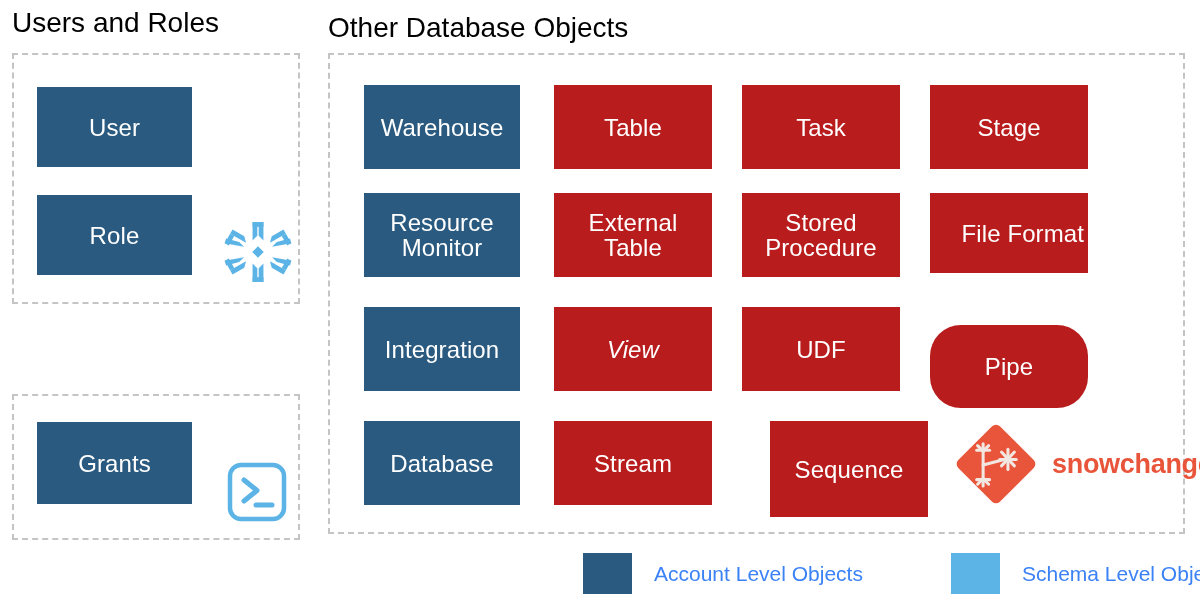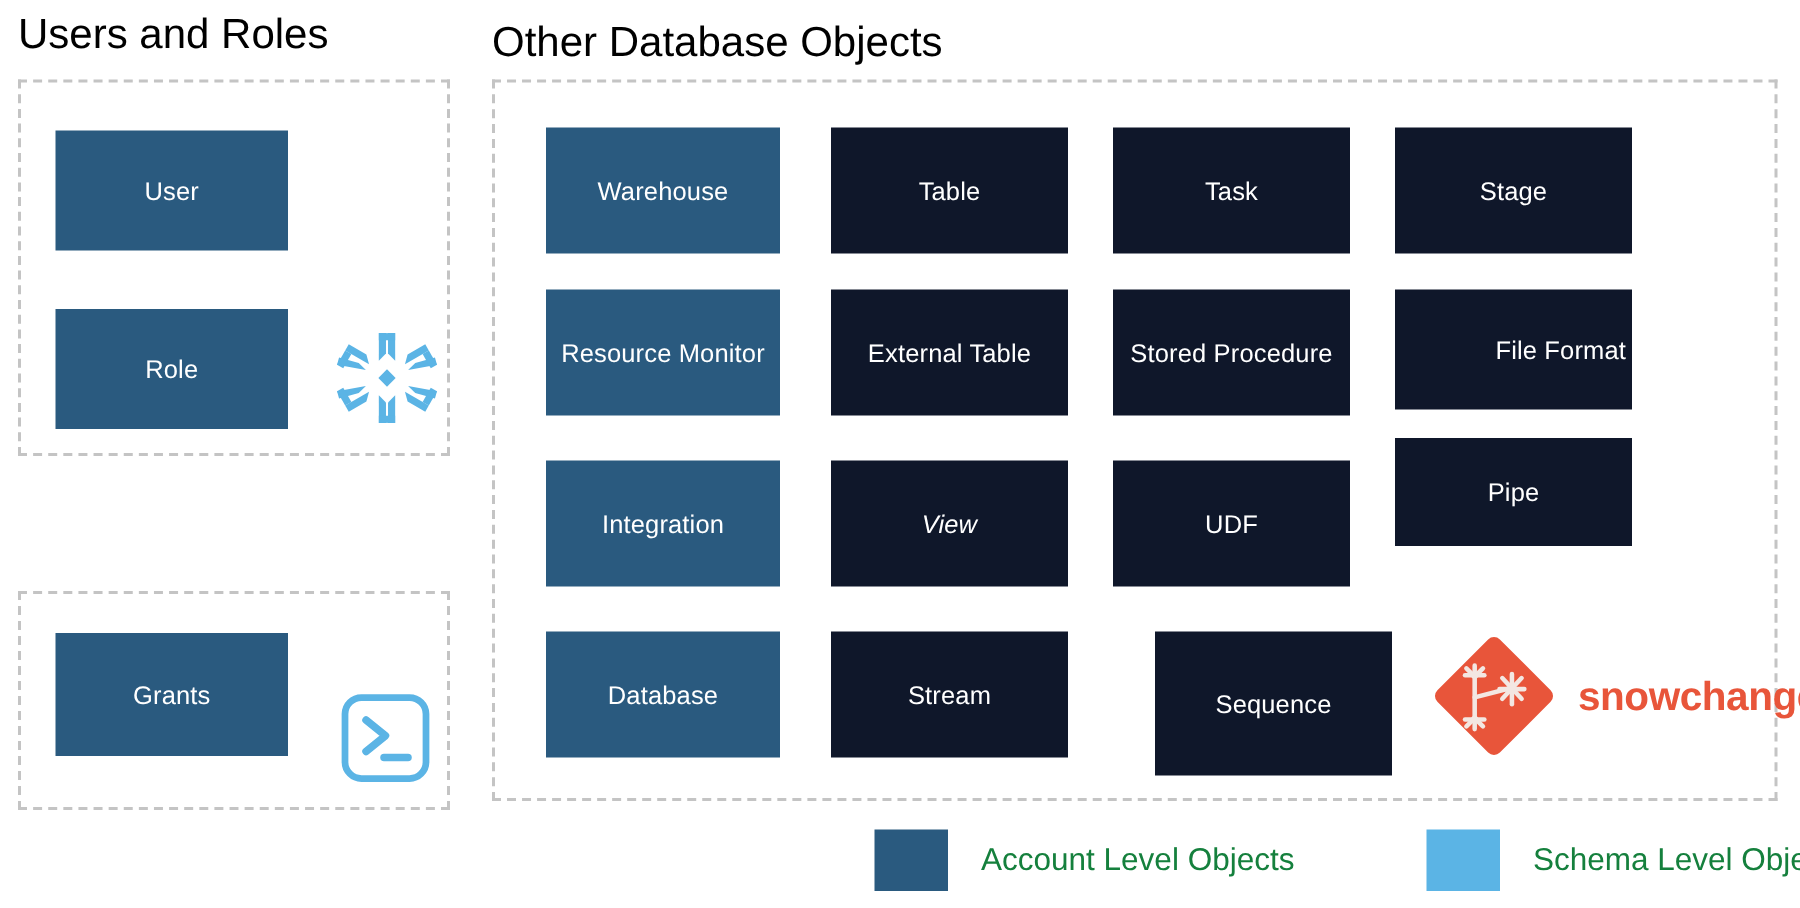--- a/index.html
+++ b/index.html
@@ -33,27 +33,27 @@
     background: transparent;
   }
   .obj-box {
     position: absolute;
     box-sizing: border-box;
     display: flex;
     align-items: center;
     justify-content: center;
     text-align: center;
     color: #ffffff;
-    font-size: 17px;
+    font-size: 24px;
     line-height: 25px;
     letter-spacing: 0.1px;
     padding: 2px 4px;
   }
   .obj-box.account { background: #2a5a7f; }
-  .obj-box.schema  { background: #0f172a; }
+  .obj-box.schema  { background: #b91c1c; }
 
   
   .snowflake-icon {
     position: absolute;
   }
   
   .terminal-icon {
     position: absolute;
   }
   
@@ -82,39 +82,39 @@
   }
   .legend-swatch {
     width: 49px;
     height: 41px;
     flex: 0 0 auto;
   }
   .legend-swatch.account { background: #2a5a7f; }
   .legend-swatch.schema  { background: #5bb4e5; }
   .legend-label {
     font-size: 21px;
-    color: #15803d;
+    color: #3b82f6;
     margin-left: 22px;
     white-space: nowrap;
   }
 </style>
 </head>
 <body>
 
 <div id="canvas">
 
   <div class="section-title" style="left:12px; top:6px;">Users and Roles</div>
 
   <div class="dashed-box" style="left:12px; top:53px; width:288px; height:251px;"></div>
 
   <div class="obj-box account" style="left:37px; top:87px; width:155px; height:80px;">
     <span>User</span>
   </div>
 
-  <div class="obj-box account" style="left:37px; top:195px; width:155px; height:80px;margin-top:11px;">
+  <div class="obj-box account" style="left:37px; top:195px; width:155px; height:80px;">
     <span>Role</span>
   </div>
 
   <div class="snowflake-icon" style="left:224px; top:218px; width:68px; height:68px;">
     <svg width="68" height="68" viewBox="0 0 100 100" aria-hidden="true">
       <g fill="#5bb4e5">
 
         <rect x="44" y="44" width="12" height="12" transform="rotate(45 50 50)"></rect>
 
         <path d="M42 6 h7 v20 l-7 7 z"></path>
@@ -191,21 +191,21 @@
 
   <div class="obj-box account" style="left:364px; top:307px; width:156px; height:84px;">
     <span>Integration</span>
   </div>
   <div class="obj-box schema" style="left:554px; top:307px; width:158px; height:84px;font-style:italic;">
     <span>View</span>
   </div>
   <div class="obj-box schema" style="left:742px; top:307px; width:158px; height:84px;">
     <span>UDF</span>
   </div>
-  <div class="obj-box schema" style="left:930px; top:292px; width:158px; height:72px;">
+  <div class="obj-box schema" style="left:930px; top:325px; width:158px; height:83px;border-radius:31px;">
     <span>Pipe</span>
   </div>
 
   <div class="obj-box account" style="left:364px; top:421px; width:156px; height:84px;">
     <span>Database</span>
   </div>
   <div class="obj-box schema" style="left:554px; top:421px; width:158px; height:84px;">
     <span>Stream</span>
   </div>
   <div class="obj-box schema" style="left:742px; top:421px; width:158px; height:96px;margin-left:28px;">

